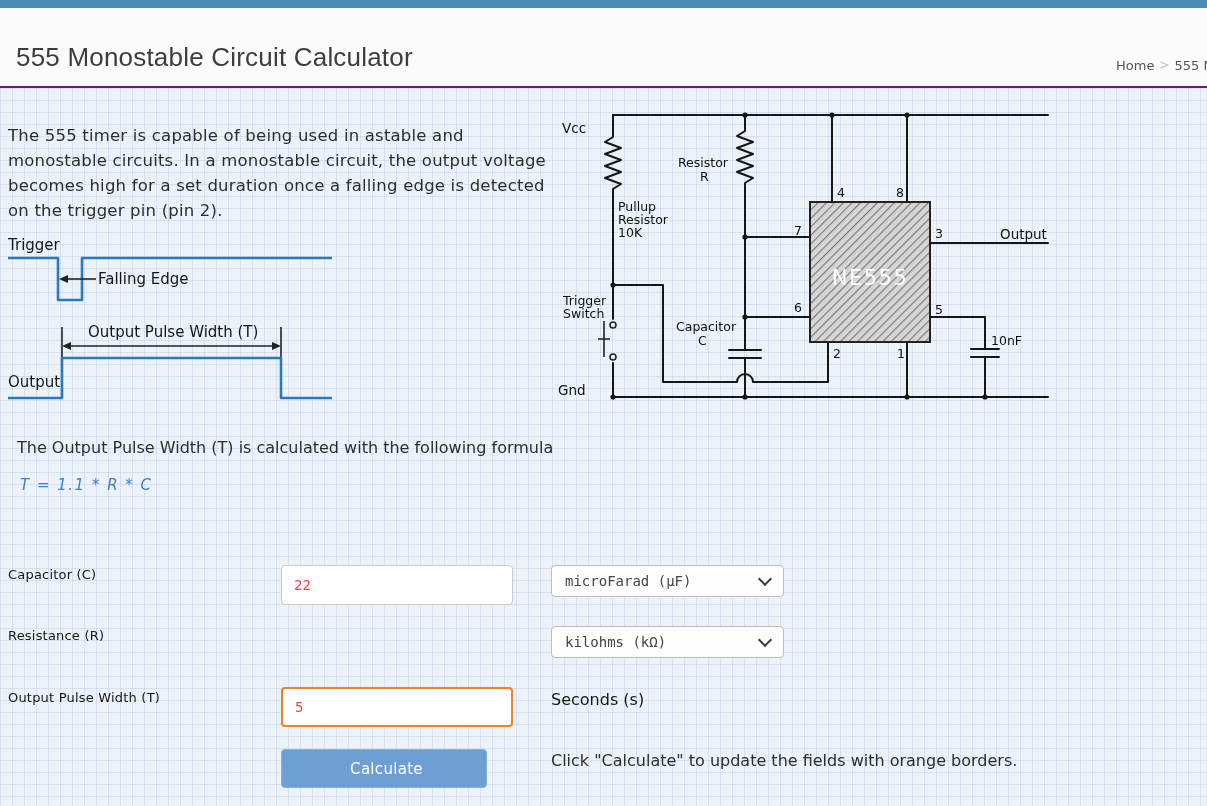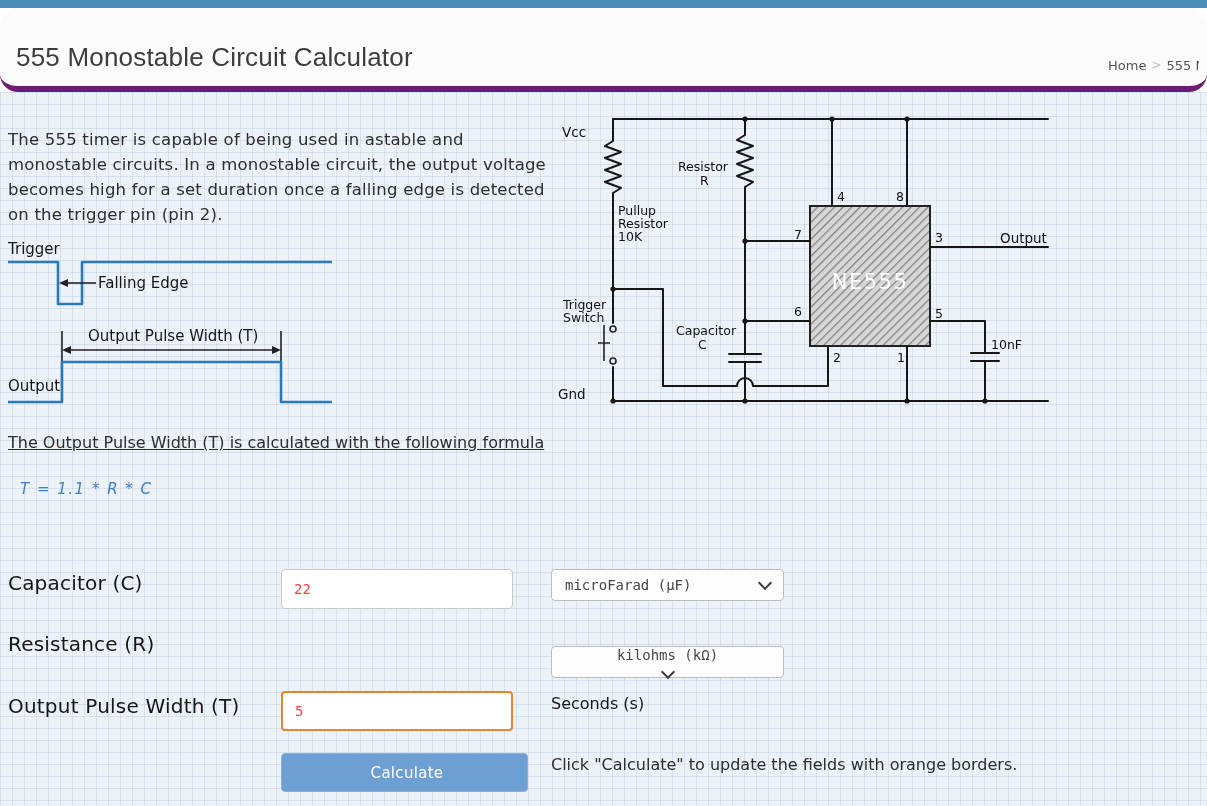--- a/index.html
+++ b/index.html
@@ -4,30 +4,29 @@
 <style>
   html,body { margin:0; padding:0; }
   body {
     width:1207px; height:806px; overflow:hidden;
     font-family:"DejaVu Sans", sans-serif;
     background:#ffffff;
   }
   .topbar { height:8px; background:#4a8bb7; }
   .header {
     position:relative; height:78px; background:#fbfbfb;
-    border-bottom:6px solid #701a75;
-    border-radius:18px;
+    border-bottom:2px solid #701a75;
   }
   .page-title {
     position:absolute; left:16px; top:34px; margin:0;
     font-family:"Liberation Sans", sans-serif;
     font-size:26px; font-weight:500; color:#3d3d3d; letter-spacing:.2px;
   }
   .breadcrumb {
-    position:absolute; right:8px; top:47px; width:96px; height:20px;
+    position:absolute; right:0; top:47px; width:96px; height:20px;
     overflow:hidden; white-space:nowrap;
     font-size:13px; color:#555; display:flex; align-items:center; gap:5px;
   }
   .breadcrumb .sep { color:#c0c0c0; font-size:12px; }
   .breadcrumb .crumb { color:#555; text-decoration:none; }
   .content {
     position:relative; height:719px;
     background-color:#edf2f8;
     background-image:
       linear-gradient(to right, rgba(145,178,212,.25) 1px, transparent 1px),
@@ -38,21 +37,21 @@
     position:absolute; left:8px; top:18px; width:540px;
     font-size:16.5px; line-height:25px; color:#2d2d2d; letter-spacing:.2px;
   }
   .formula-desc { position:absolute; left:8px; top:341px; font-size:16px; color:#2d2d2d; }
   .formula {
     position:absolute; left:8px; top:376px;
     font-size:15px; font-style:italic; color:#3d80c2; letter-spacing:1.5px;
   }
   .instruction { position:absolute; left:8px; top:416px; font-size:16px; color:#2d2d2d; }
 
-  .form-label { position:absolute; left:8px; font-size:20px; font-weight:500; color:#161616; letter-spacing:.2px; }
+  .form-label { position:absolute; left:8px; font-size:13px; font-weight:500; color:#161616; letter-spacing:.2px; }
   .text-input {
     position:absolute; left:281px; width:232px; height:40px; box-sizing:border-box;
     border:1px solid #c9c9c9; border-radius:4px; background:#ffffff;
     font-family:"DejaVu Sans Mono", monospace; font-size:14px; color:#ef4444;
     padding:0 12px; outline:none;
   }
   .text-input.highlight { border:2px solid #e5862b; }
   .select {
     position:absolute; left:551px; width:233px; height:32px; box-sizing:border-box;
     border:1px solid #bdbdbd; border-radius:4px; background:#fdfdfd;
@@ -60,21 +59,21 @@
     padding:0 13px; cursor:pointer;
     font-family:"DejaVu Sans Mono", monospace; font-size:14px; color:#454545;
   }
   .chevron {
     width:8px; height:8px; margin-top:-4px;
     border-right:2px solid #3c3c3c; border-bottom:2px solid #3c3c3c;
     transform:rotate(45deg);
   }
   .unit-text { position:absolute; left:551px; font-size:16px; color:#161616; }
   .calc-button {
-    position:absolute; left:281px; top:661px; width:247px; height:39px;
+    position:absolute; left:281px; top:661px; width:206px; height:39px;
     background:#6d9fd2; border:1px solid #86b1dc; border-radius:4px;
     color:#ffffff; font-size:15px; font-family:"DejaVu Sans", sans-serif;
     letter-spacing:.3px; cursor:pointer;padding-left:11px;
   }
   .note { position:absolute; left:551px; top:663px; font-size:16px; color:#2d2d2d; }
 
   .wf-label { font-size:15px; fill:#161616; font-family:"DejaVu Sans", sans-serif; }
   .wf-line { stroke:#2a7ab8; stroke-width:2.6; fill:none; stroke-linejoin:round; }
   .thin { stroke:#222222; stroke-width:1.6; fill:none; }
   .arrowhead { fill:#222222; stroke:none; }
@@ -187,32 +186,32 @@
     <circle class="dot" cx="359" cy="8" r="2.6"></circle>
     <circle class="dot" cx="65" cy="178" r="2.6"></circle>
     <circle class="dot" cx="197" cy="130" r="2.6"></circle>
     <circle class="dot" cx="197" cy="210" r="2.6"></circle>
     <circle class="dot" cx="65" cy="290" r="2.6"></circle>
     <circle class="dot" cx="197" cy="290" r="2.6"></circle>
     <circle class="dot" cx="359" cy="290" r="2.6"></circle>
     <circle class="dot" cx="437" cy="290" r="2.6"></circle>
   </svg>
 
-  <p class="formula-desc" style="margin:0;text-decoration:underline;">The Output Pulse Width (T) is calculated with the following formula</p>
+  <p class="formula-desc" style="margin:9px;">The Output Pulse Width (T) is calculated with the following formula</p>
   <p class="formula" style="margin:12px;">T = 1.1 * R * C</p>
 
   <div class="form-label" style="top:479px;">Capacitor (C)</div>
   <input class="text-input" style="top: 477px;" type="text" spellcheck="false" value="22">
   <div class="select" style="top:477px;" role="listbox">
     <span>microFarad (μF)</span>
     <span class="chevron"></span>
   </div>
 
   <div class="form-label" style="top:540px;">Resistance (R)</div>
-  <div class="select" style="top:554px;flex-direction:column;" role="listbox">
+  <div class="select" style="top:538px;" role="listbox">
     <span>kilohms (kΩ)</span>
     <span class="chevron"></span>
   </div>
 
   <div class="form-label" style="top:602px;">Output Pulse Width (T)</div>
   <input class="text-input highlight" style="top: 599px;" type="text" spellcheck="false" value="5">
   <div class="unit-text" style="top:602px;">Seconds (s)</div>
 
   <button class="calc-button">Calculate</button>
   <div class="note">Click "Calculate" to update the fields with orange borders.</div>

